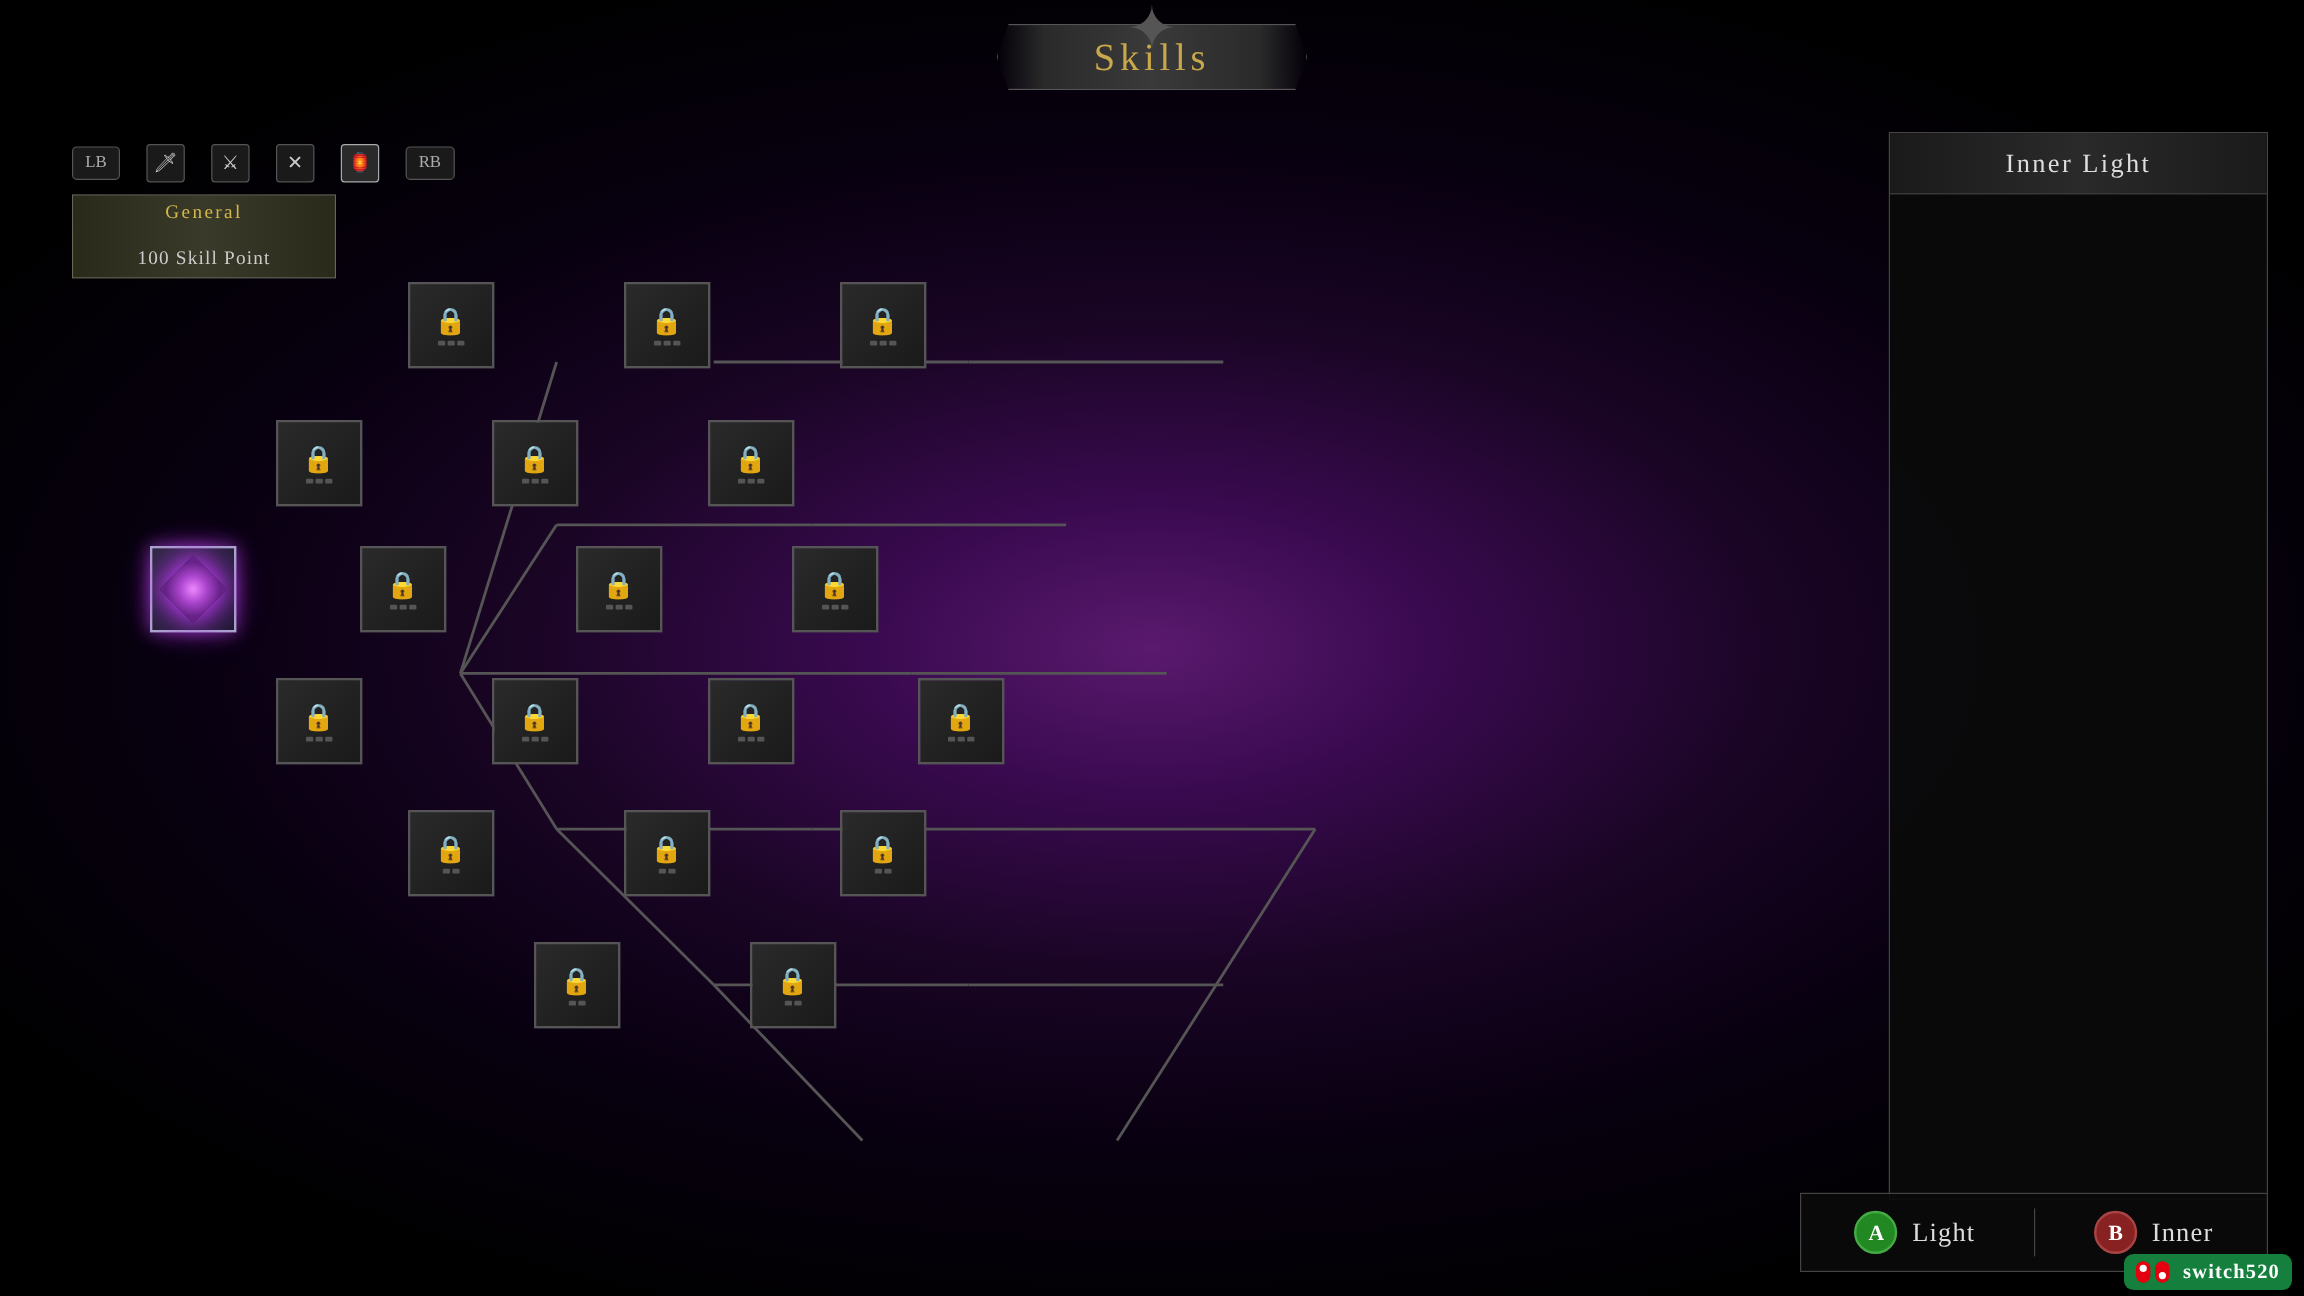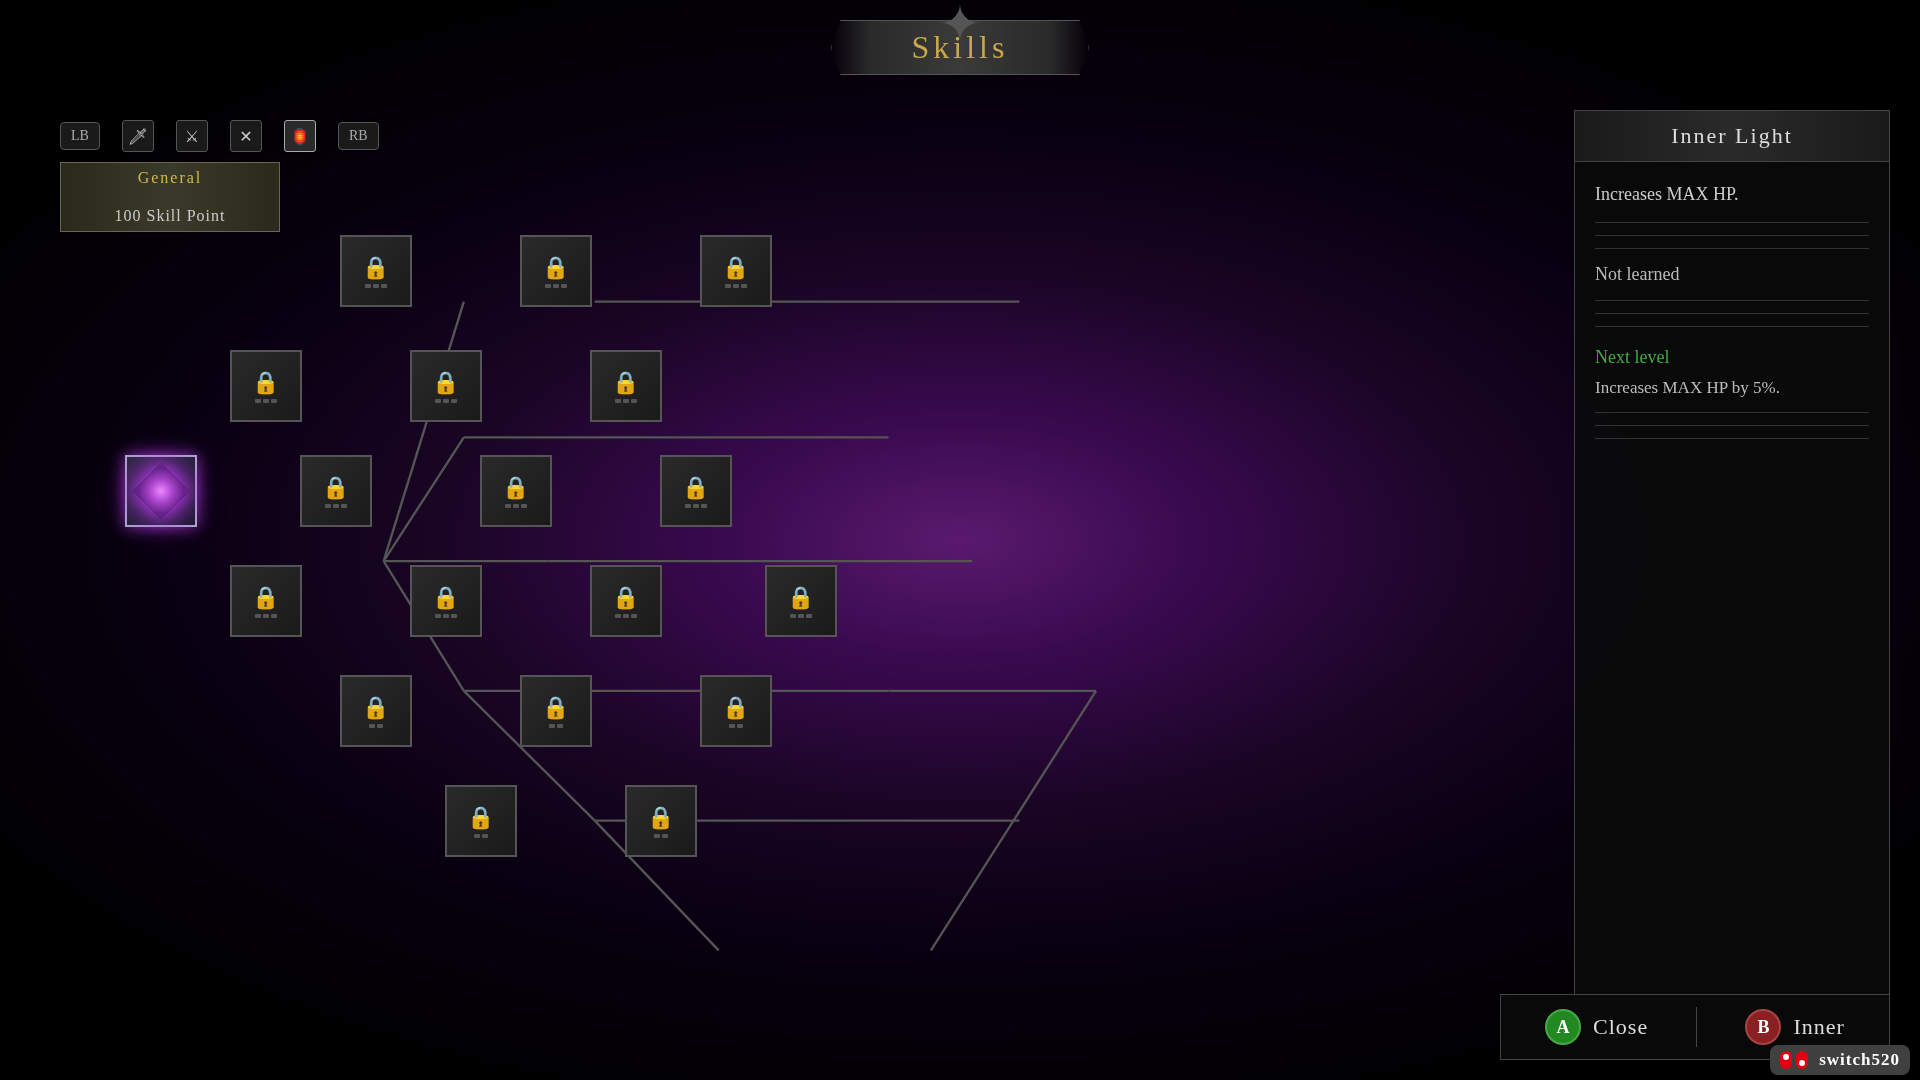--- a/index.html
+++ b/index.html
@@ -528,54 +528,39 @@
       <div class="dot"></div>
         <div class="dot"></div>
     </div>
   </div>
 </div>
 
 <div class="side-panel">
   <div class="panel-title">
     <span class="panel-title-text">Inner Light</span>
   </div>
-  <div class="panel-content">
-    <div class="panel-description">Increases MAX HP.</div>
-    <hr class="panel-divider">
-    <hr class="panel-divider">
-    <hr class="panel-divider">
-    <div class="status-text">Not learned</div>
-    <hr class="panel-divider">
-    <hr class="panel-divider">
-    <hr class="panel-divider">
-    <div class="next-level-label">Next level</div>
-    <div class="next-level-desc">Increases MAX HP by 5%.</div>
-    <hr class="panel-divider">
-    <hr class="panel-divider">
-    <hr class="panel-divider">
-  </div>
 </div>
 
 <div class="bottom-buttons">
   <div class="action-btn">
     <div class="btn-circle green">
       <span>A</span>
     </div>
-    <span class="btn-label">Close</span>
+    <span class="btn-label">Light</span>
   </div>
   <div class="btn-separator"></div>
   <div class="action-btn">
     <div class="btn-circle red">
       <span>B</span>
     </div>
     <span class="btn-label">Inner</span>
   </div>
 </div>
 
-<div class="nintendo-badge" style="bottom:5px; right:10px; background:#404040; border-radius:8px; padding:4px 10px; display:flex; align-items:center;">
+<div class="nintendo-badge" style="bottom:5px; right:10px; background:#15803d; border-radius:8px; padding:4px 10px; display:flex; align-items:center;">
   <svg width="28" height="22" viewBox="0 0 28 22">
     <rect x="0" y="2" width="12" height="18" rx="6" fill="#e4000f"></rect>
     <rect x="16" y="2" width="12" height="18" rx="6" fill="#e4000f"></rect>
     <circle cx="6" cy="8" r="3" fill="white"></circle>
     <circle cx="22" cy="14" r="3" fill="white"></circle>
   </svg>
   <span class="nintendo-text" style="color:white; font-size:17px; font-weight:bold; margin-left:6px;">switch520</span>
 </div>
 
 </body></html>

